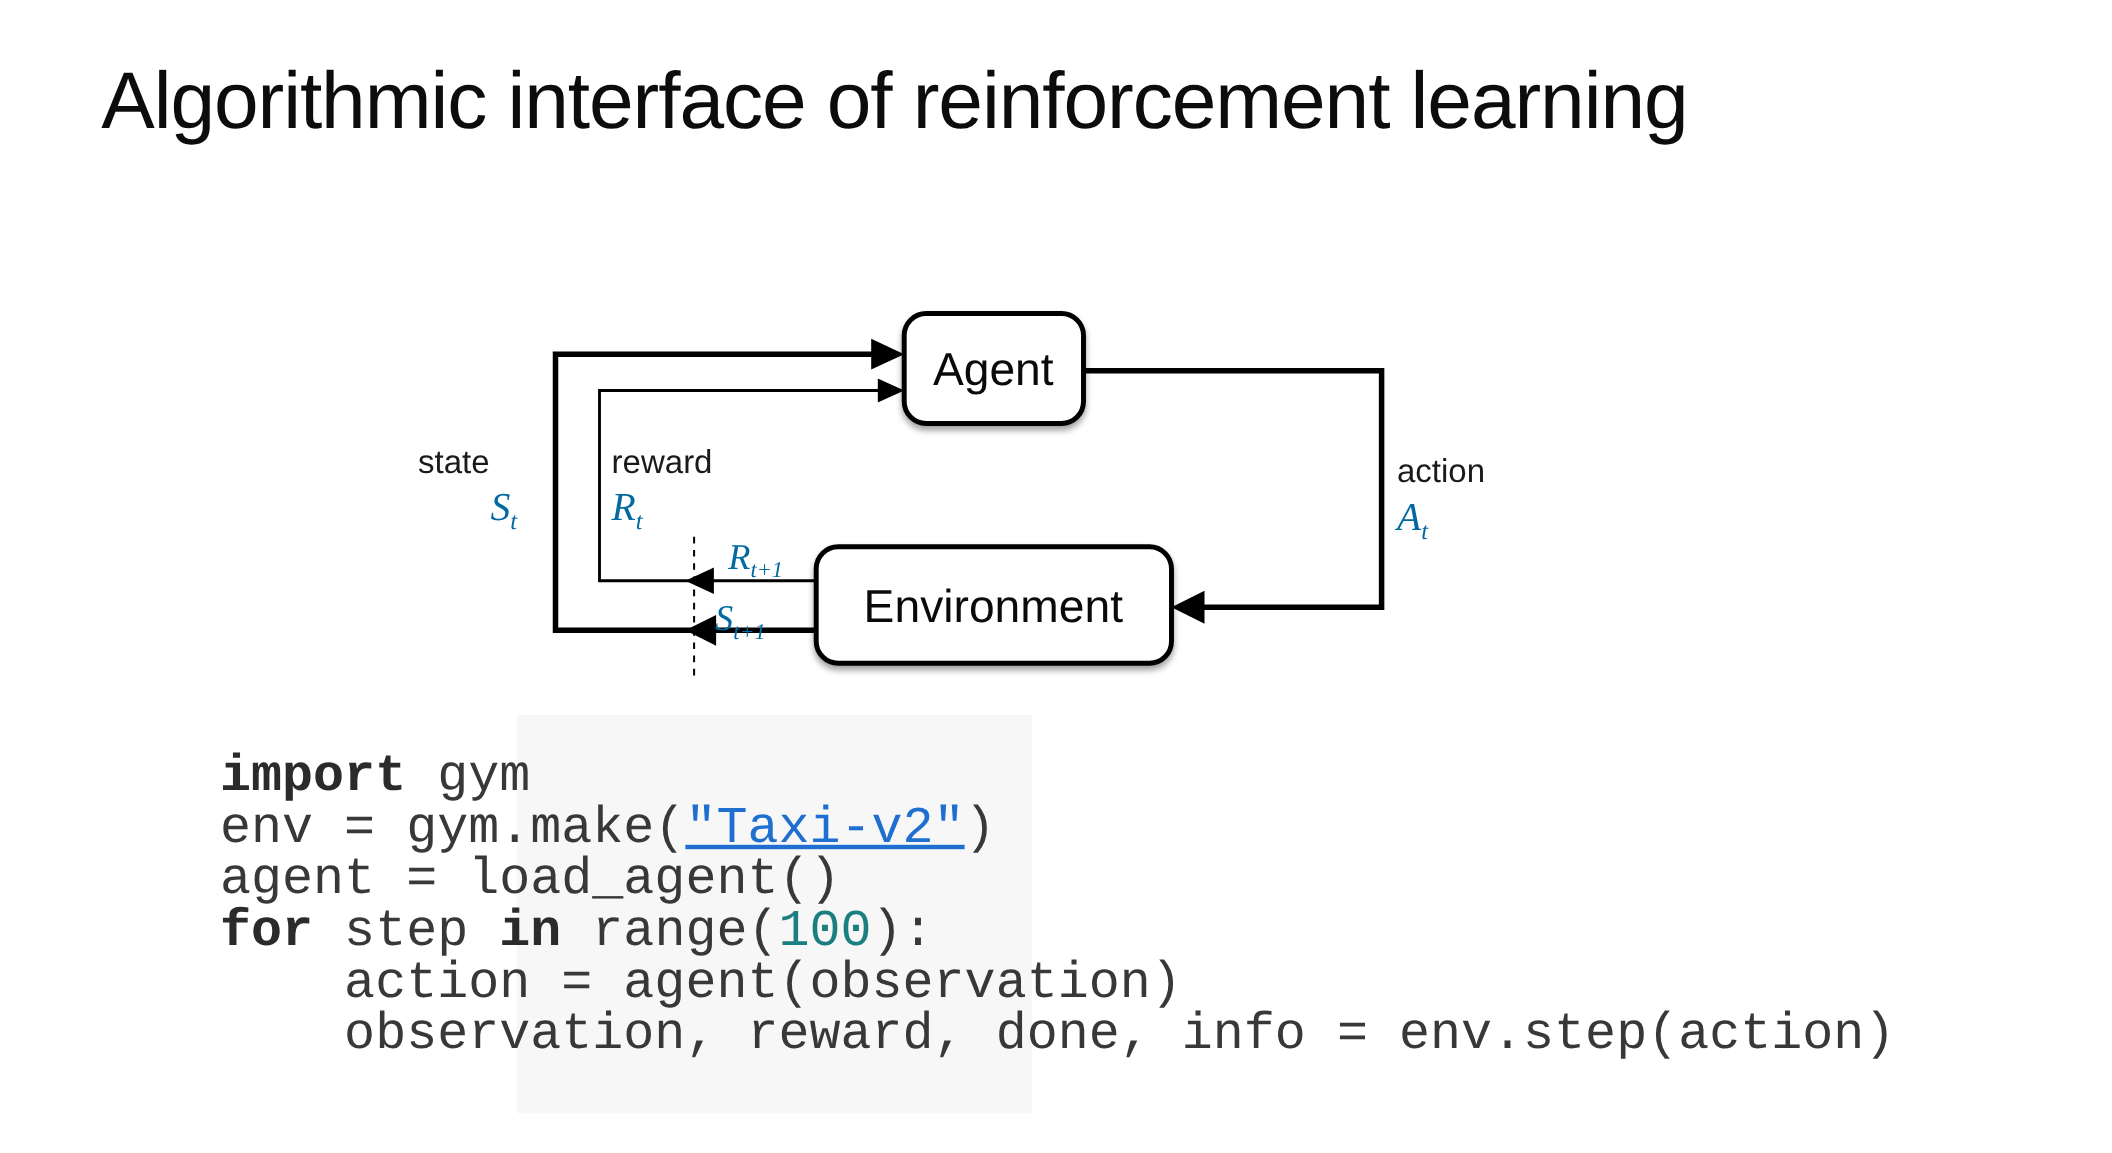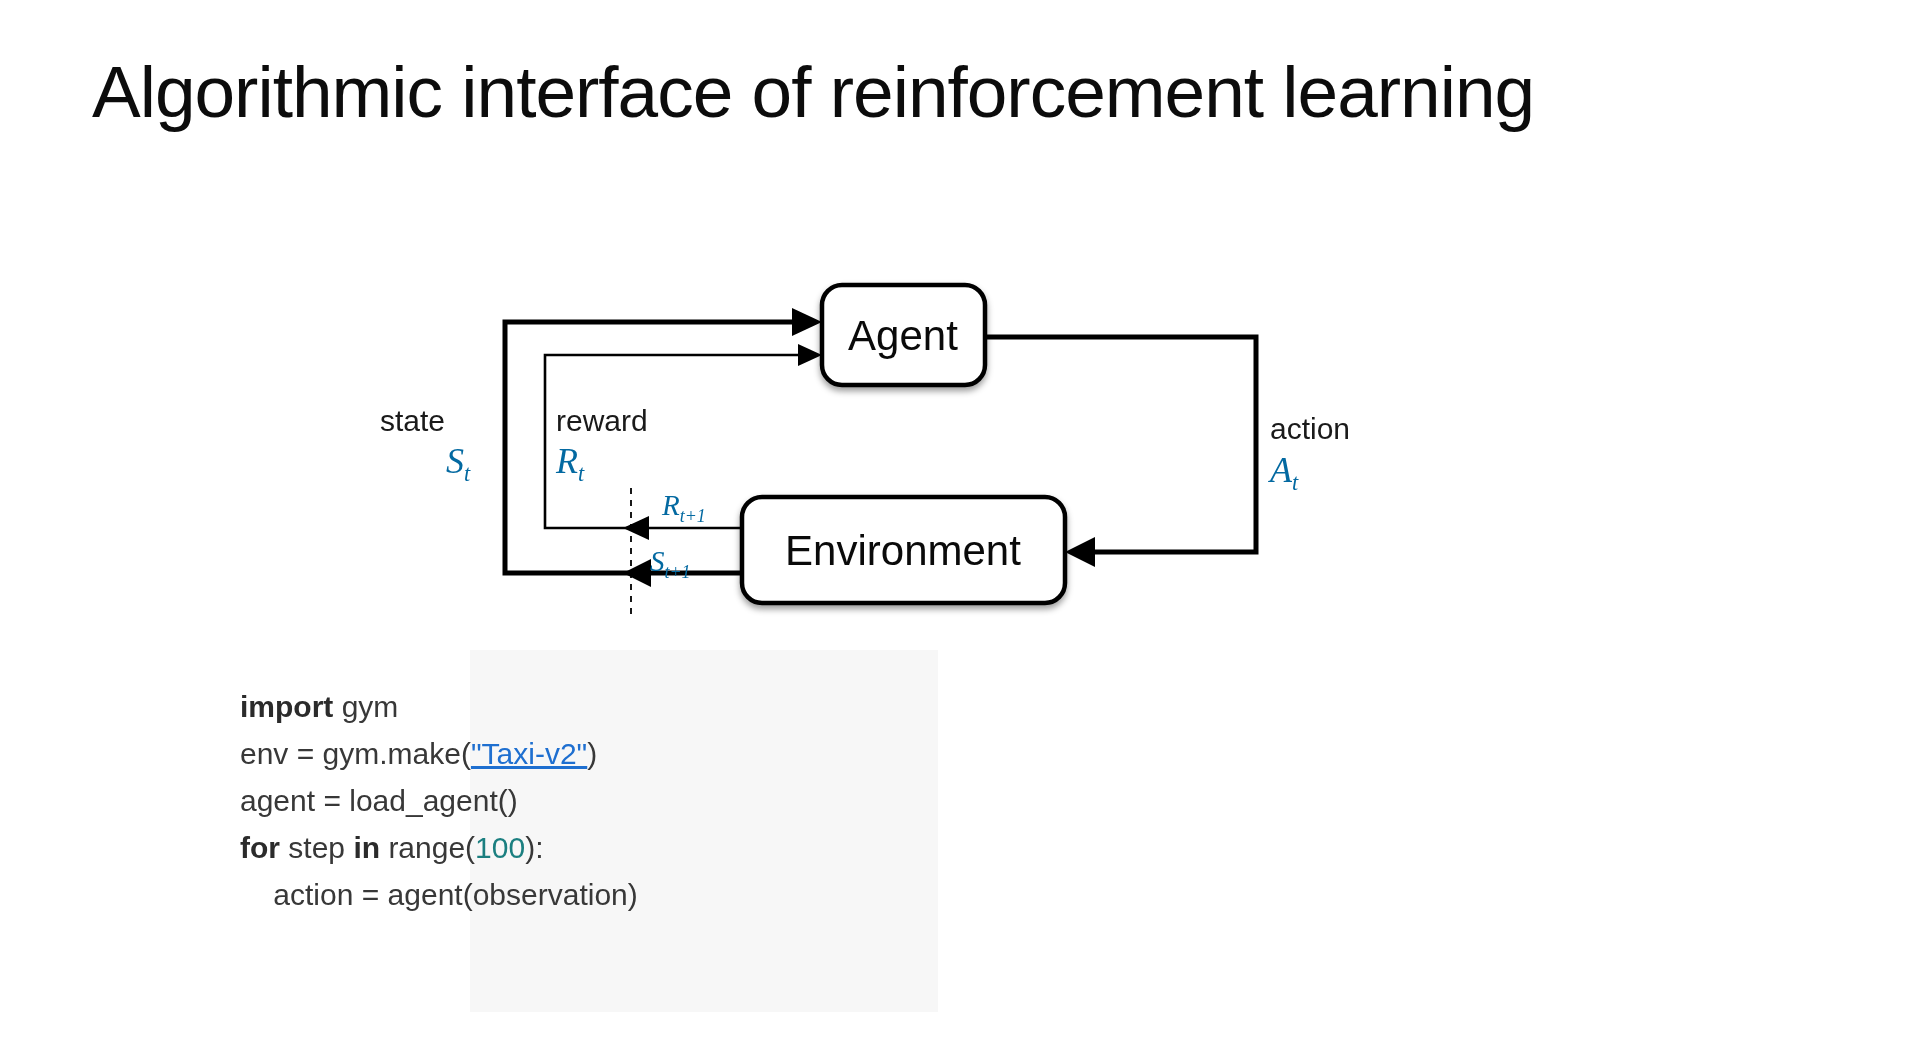--- a/index.html
+++ b/index.html
@@ -19,29 +19,29 @@
   .box { fill:#ffffff; stroke:#000000; stroke-width:4.5; filter:drop-shadow(0 4px 3px rgba(0,0,0,0.38)); }
   .wire-thick { fill:none; stroke:#000; stroke-width:5; stroke-linejoin:miter; }
   .wire-thin  { fill:none; stroke:#000; stroke-width:2.6; stroke-linejoin:miter; }
   .dashed { fill:none; stroke:#000; stroke-width:1.8; stroke-dasharray:6 6; }
   .arrowhead { fill:#000; stroke:none; }
   .box-label { font-family:"Liberation Sans", sans-serif; font-size:42px; fill:#0a0a0a; text-anchor:middle; }
   .dlabel { position:absolute; font-size:30px; color:#1a1a1a; white-space:nowrap; }
   .mlabel { position:absolute; font-family:"Liberation Serif", serif; font-style:italic;
             font-size:36px; color:#0369a1; white-space:nowrap; }
   .mlabel sub { font-size:0.62em; font-style:italic; }
-  .mlabel.small { font-size:29px; }
+  .mlabel.small { font-size:33px; }
   .align-right { }
   .align-center { text-align:center; }
   
   .code-backdrop { position:absolute; left:470px; top:650px; width:468px; height:362px; background:#f7f7f7; }
   .code {
     position:absolute; left:200px; top:683px;
-    font-family:Liberation Sans, sans-serif;
-    font-size:30px; line-height:47px; color:#383838;margin-left:40px;
+    font-family:Liberation Mono, monospace;
+    font-size:47px; line-height:47px; color:#383838;
   }
   .code-line { white-space:pre; }
   .kw { font-weight:bold; color:#2b2b2b; }
   .num { color:#1b7f80;text-align:right; }
   a.code-link { color:#1e6fd0; text-decoration:underline; }
 </style>
 </head>
 <body>
 
 <div id="slide">
@@ -83,15 +83,16 @@
   <div class="mlabel" style="left:1270px; top:449px;"><span>A</span><sub>t</sub></div>
 
   <div class="code-backdrop"></div>
 
   <div class="code">
     <div class="code-line"><span class="kw">import</span><span> gym</span></div>
     <div class="code-line"><span>env = gym.make(</span><a class="code-link" href="#">"Taxi-v2"</a><span>)</span></div>
     <div class="code-line"><span>agent = load_agent()</span></div>
     <div class="code-line"><span class="kw">for</span><span> step </span><span class="kw">in</span><span> range(</span><span class="num">100</span><span>):</span></div>
     <div class="code-line"><span>    action = agent(observation)</span></div>
+    <div class="code-line"><span>    observation, reward, done, info = env.step(action)</span></div>
   </div>
 
 </div>
 
 </body></html>

